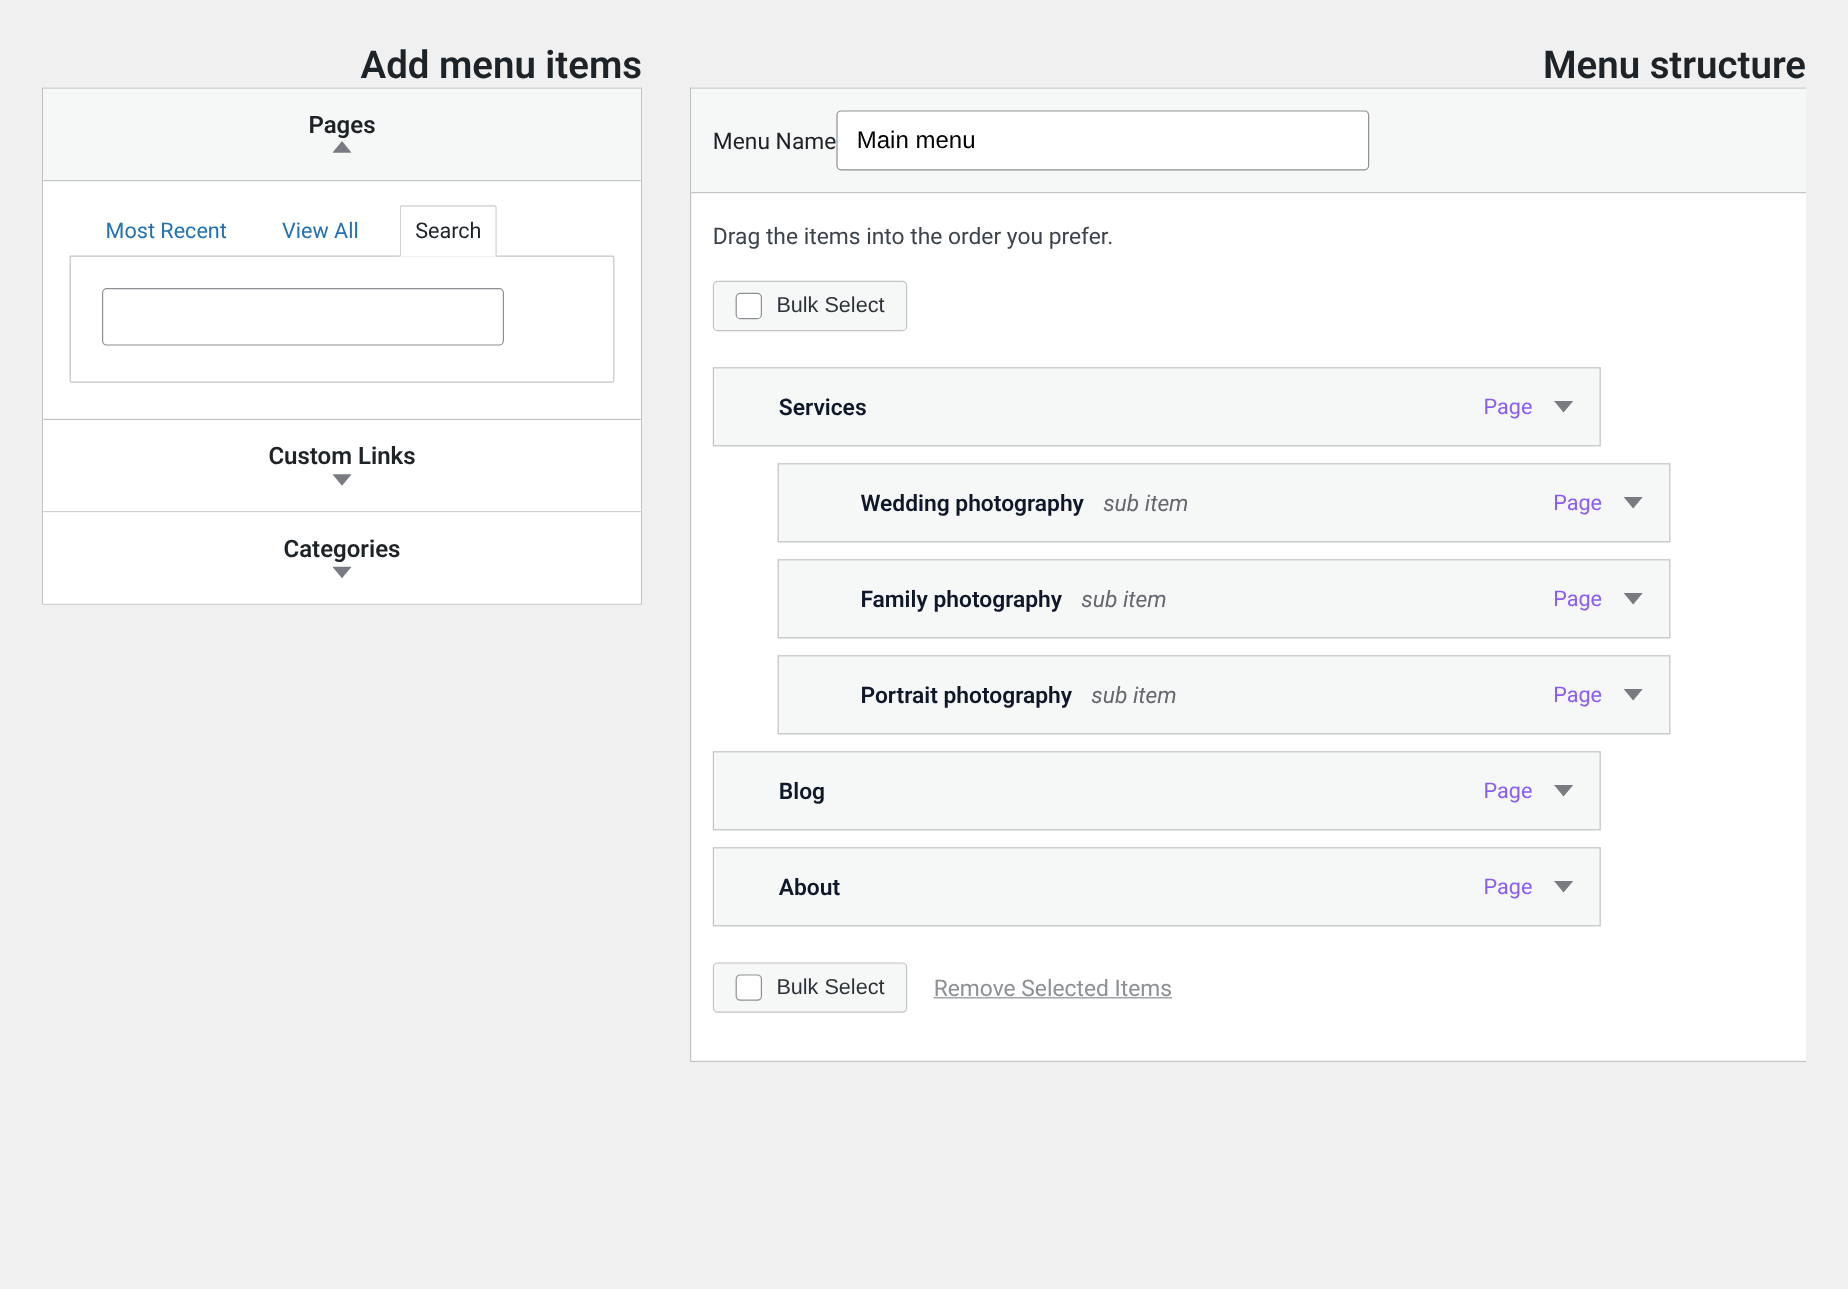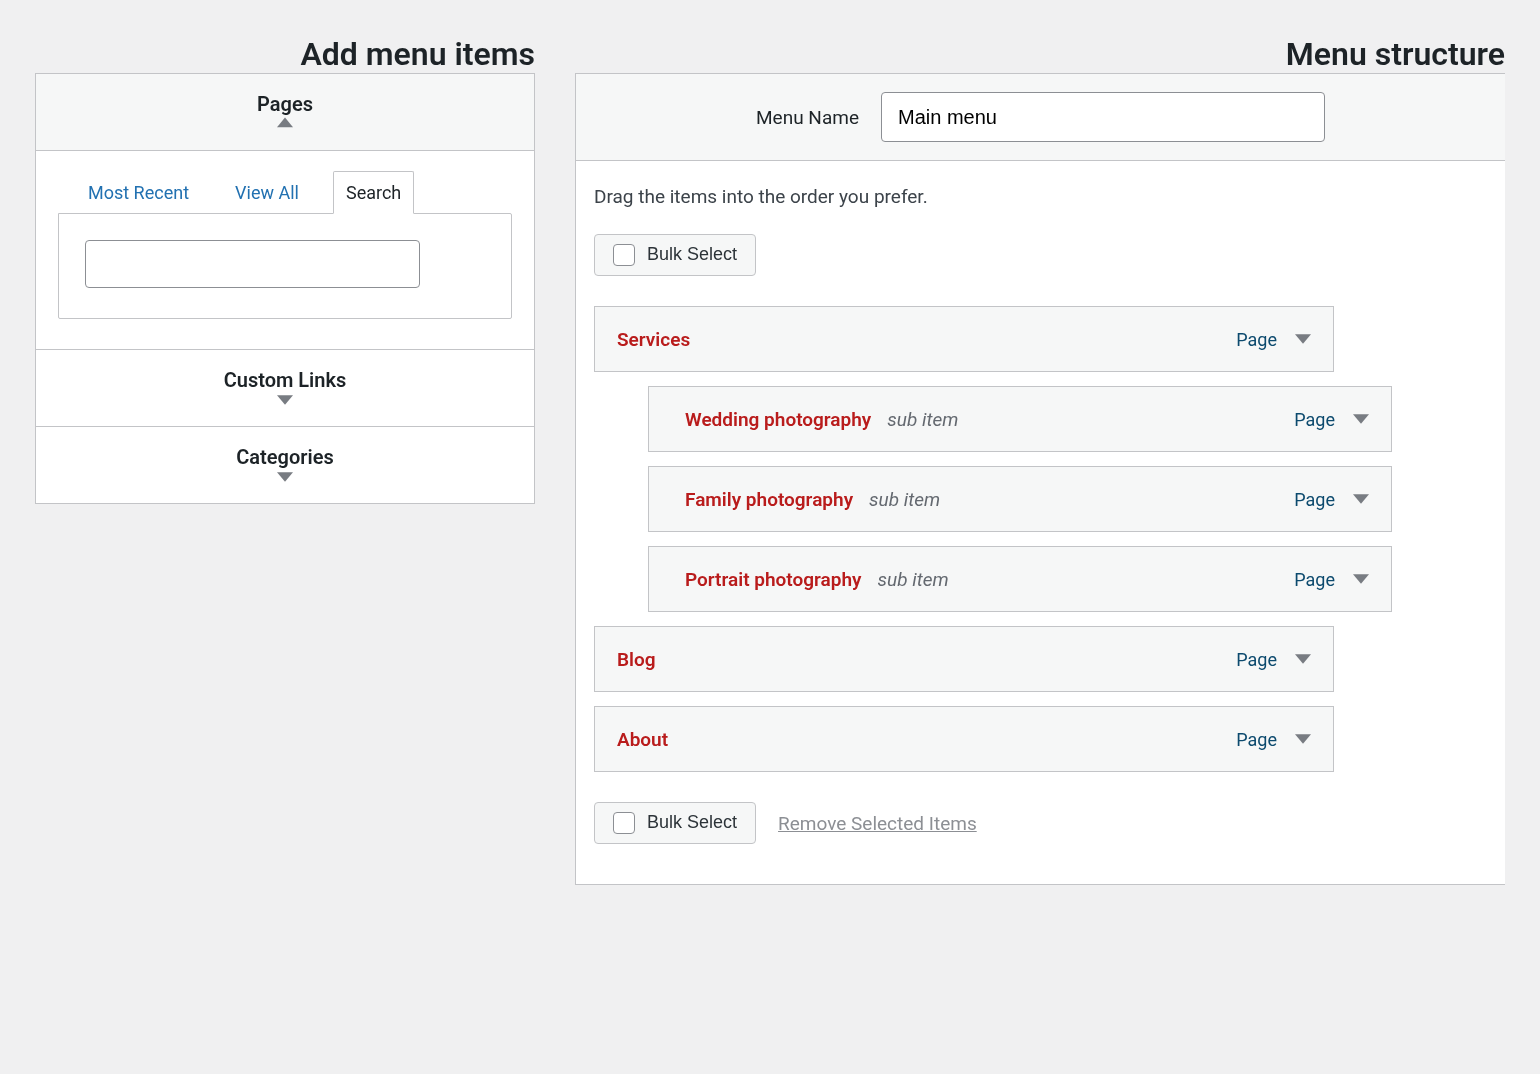--- a/index.html
+++ b/index.html
@@ -96,22 +96,20 @@
     border: 1px solid #c3c4c7;
     border-right: none;
     background: #fff;
   }
   .menu-header {
     background: #f6f7f7;
     border-bottom: 1px solid #c3c4c7;
     padding: 18px 18px 18px 18px;
     display: flex;
     align-items: center;
-    gap: 22px;
-    justify-content: center;
   }
   .menu-name-label { font-size: 19px; color: #1d2327; }
   .menu-name-input {
     width: 444px;
     height: 50px;
     border: 1px solid #8c8f94;
     border-radius: 4px;
     font-size: 20px;
     padding: 0 16px;
     background: #fff;
@@ -162,24 +160,24 @@
     align-items: center;
     justify-content: space-between;
     padding: 0 22px;
     height: 66px;
     margin-bottom: 14px;
     cursor: move;
   }
   .menu-item.level-0 { width: 740px; }
   .menu-item.level-1 { width: 744px; margin-left: 54px; padding-left: 36px; }
   .mi-left { display: flex; align-items: baseline; gap: 16px; }
-  .mi-title { font-size: 19px; font-weight: 600; color: #b91c1c; }
+  .mi-title { font-size: 19px; font-weight: 600; color: #0f172a; margin-left: 32px; }
   .mi-sub { font-size: 19px; font-style: italic; color: #646970; }
   .mi-right { display: flex; align-items: center; gap: 18px; }
-  .mi-type { font-size: 18px; color: #0c4a6e; }
+  .mi-type { font-size: 18px; color: #8b5cf6; }
   .mi-arrow { color: #787c82; display: inline-flex; }
   .mi-arrow svg { width: 16px; height: 16px; }
   .menu-footer { margin-top: 30px; display: flex; align-items: center; gap: 22px; }
 </style>
 </head>
 <body>
 
 <div class="container">
 
   <div class="left-col">

